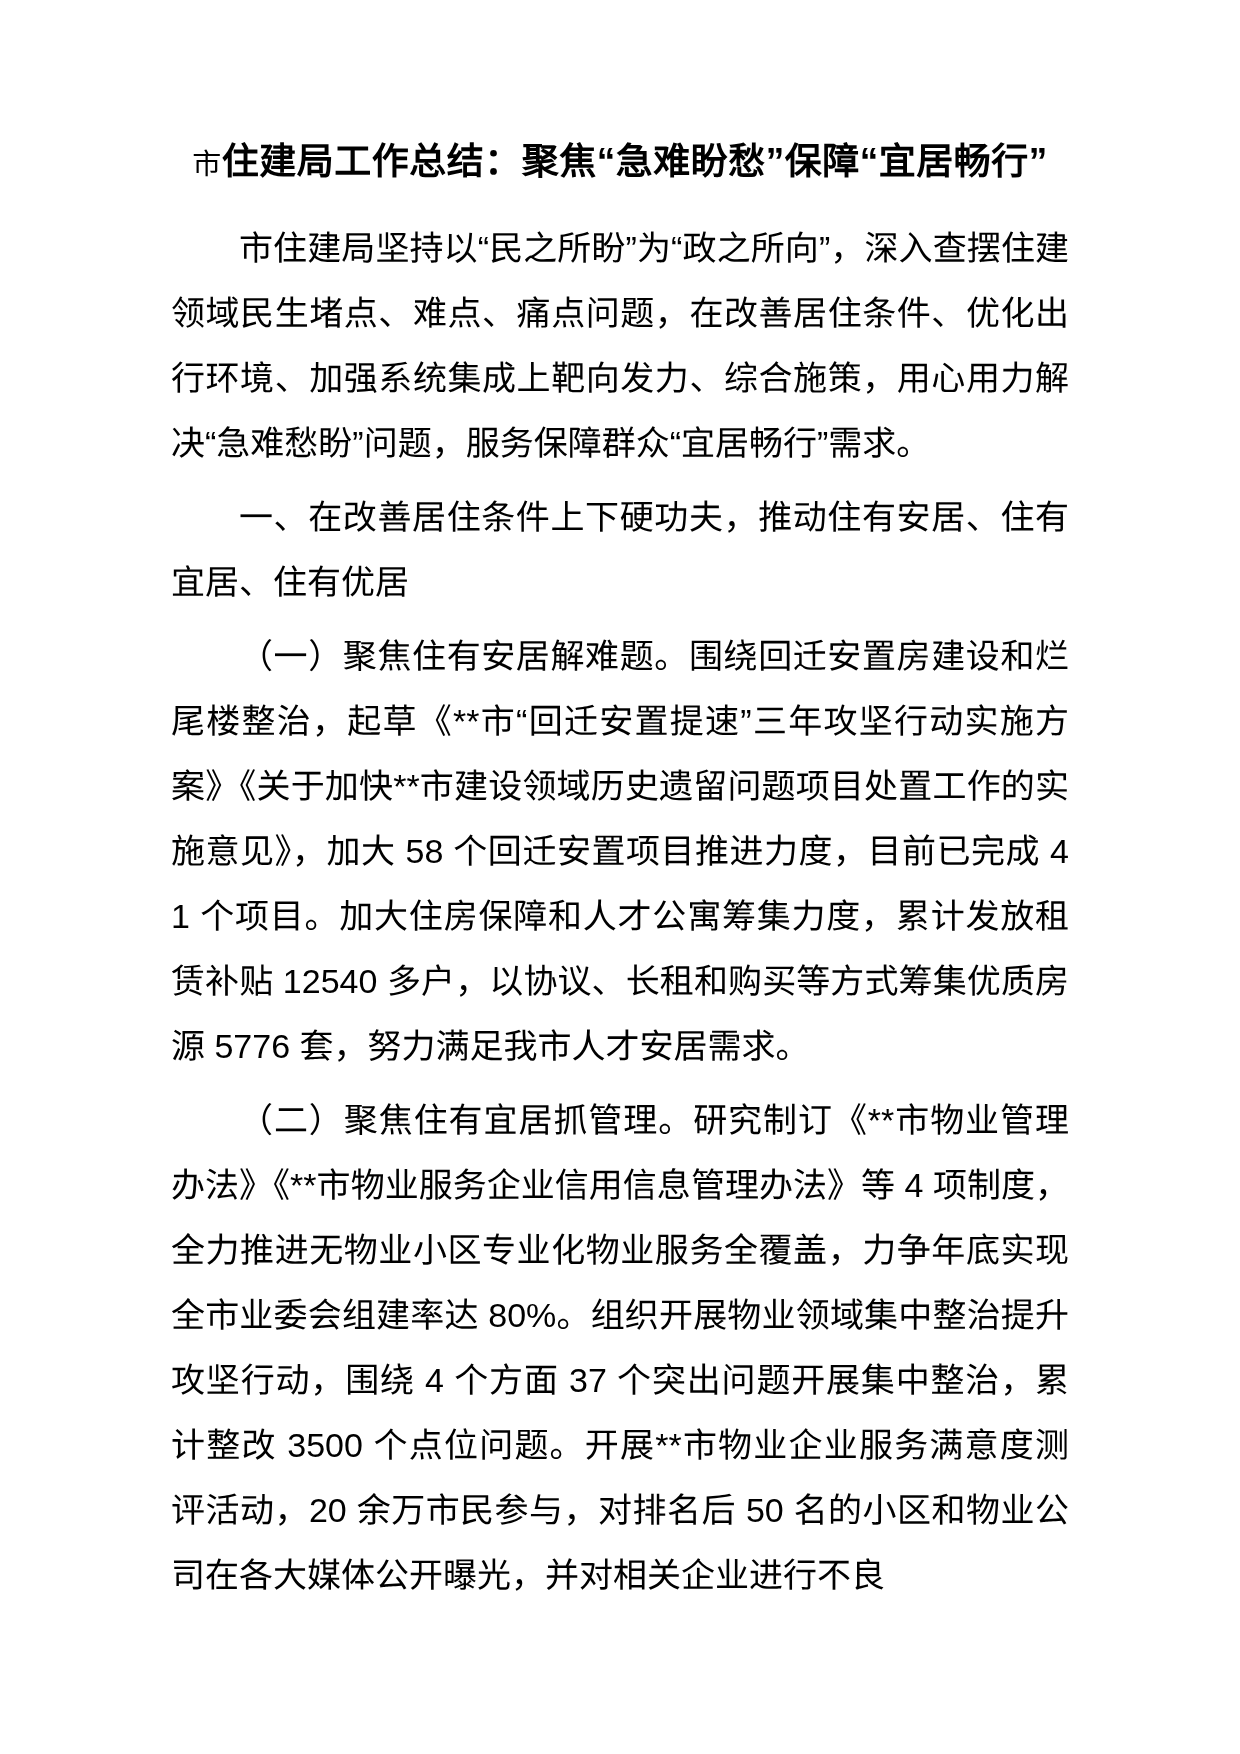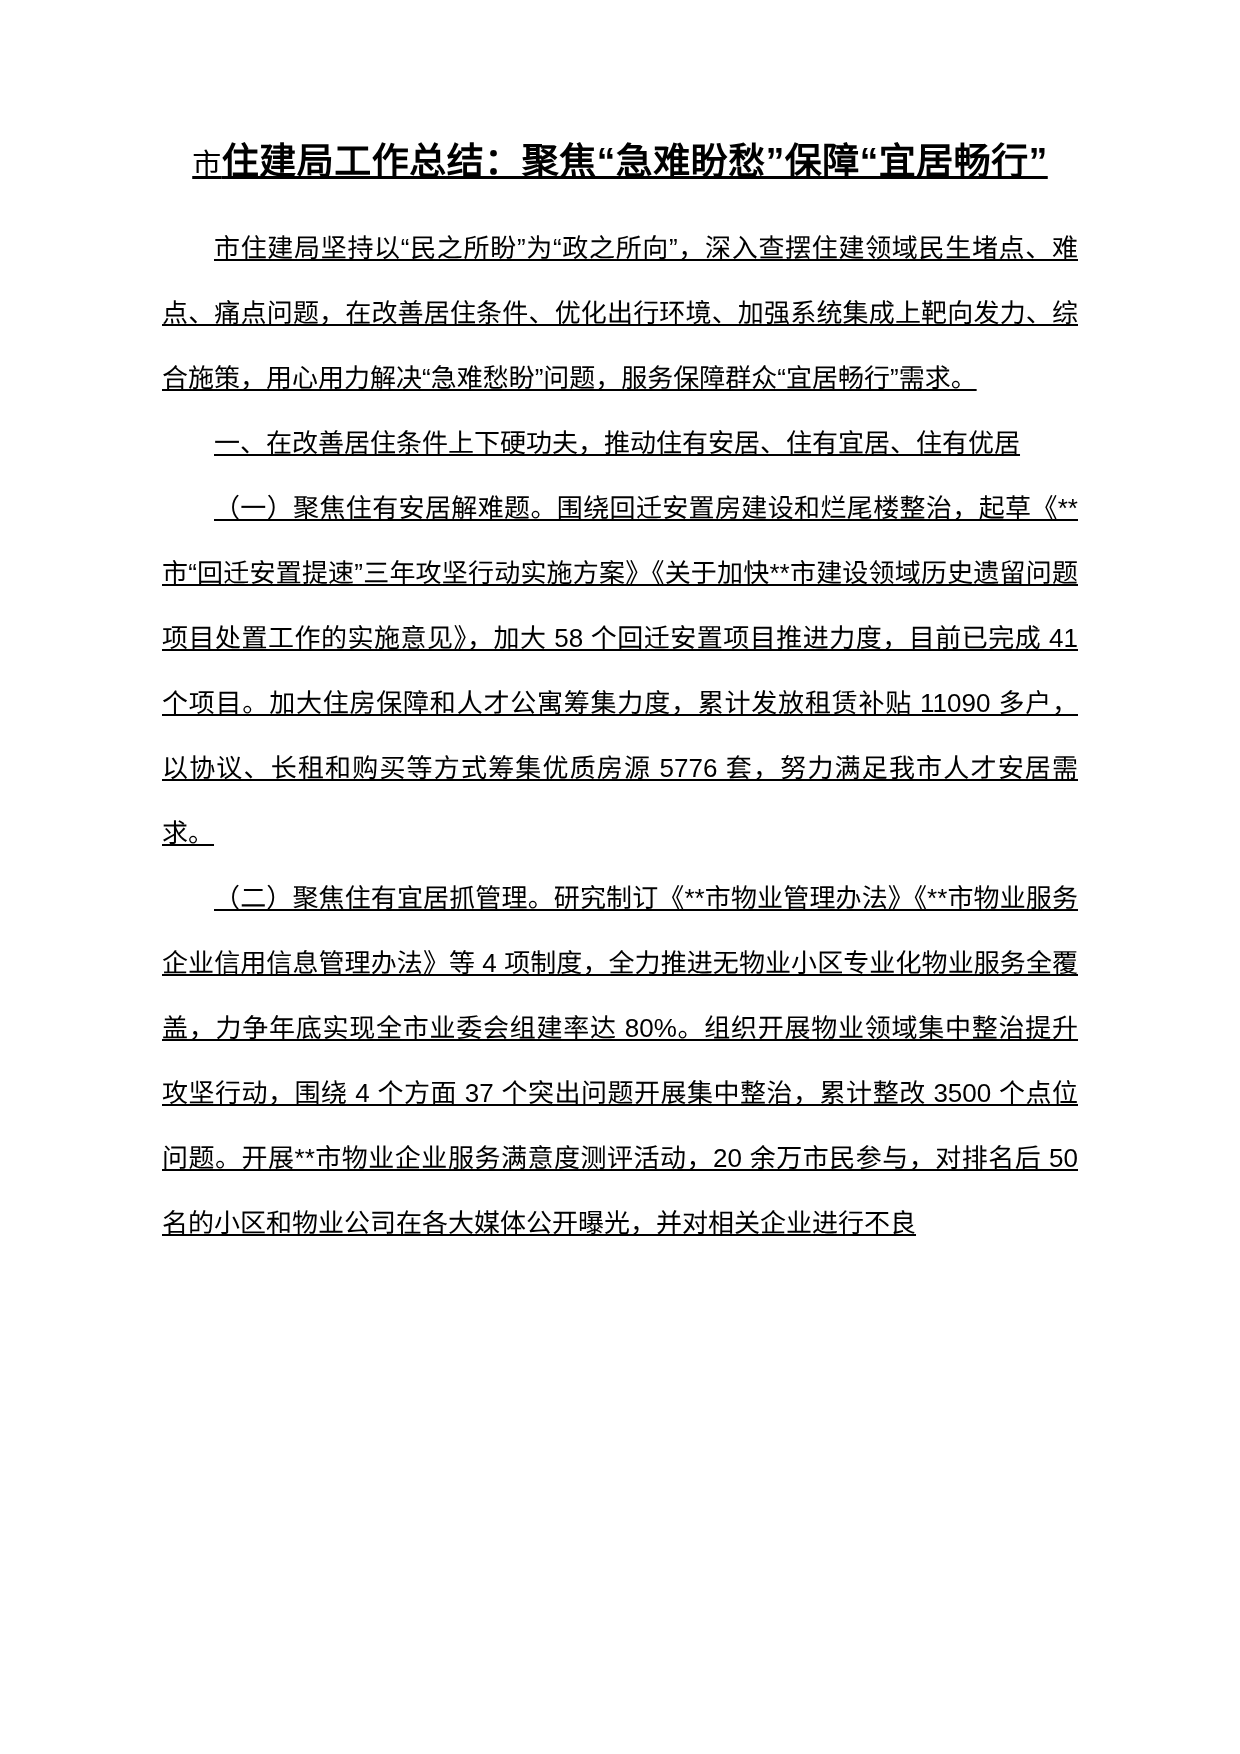--- a/index.html
+++ b/index.html
@@ -10,52 +10,51 @@
   .page {
     position: relative;
     width: 1240px;
     height: 1754px;
     box-sizing: border-box;
     background: #ffffff;
     color: #000000;
     padding: 128px 162px 120px 162px;
     overflow: hidden;
     font-family: "Liberation Sans", "DejaVu Sans", sans-serif;
-    text-decoration: underline;
   }
   .doc-title {
     margin: 0 0 18px 0;
     text-align: center;
     font-size: 37px;
     font-weight: 700;
     line-height: 68px;
     letter-spacing: 0.5px;
   }
   .doc-title .title-prefix {
     font-size: 29px;
     font-weight: 400;
   }
   .doc-body p {
-    margin: 0;
-    font-size: 26px;
+    margin: 9px;
+    font-size: 34px;
     font-weight: 400;
     line-height: 65px;
     text-align: justify;
     text-justify: inter-ideograph;
     text-indent: 2em;
     word-break: break-all;
   }
 </style>
 </head>
 <body>
 
 <div class="page">
   <h1 class="doc-title">
     <div class="title-line"><span class="title-prefix">市</span><span>住建局工作总结：聚焦“急难盼愁”保障“宜居畅行”</span></div>
   </h1>
 
   <div class="doc-body">
     <p>市住建局坚持以“民之所盼”为“政之所向”，深入查摆住建领域民生堵点、难点、痛点问题，在改善居住条件、优化出行环境、加强系统集成上靶向发力、综合施策，用心用力解决“急难愁盼”问题，服务保障群众“宜居畅行”需求。</p>
     <p>一、在改善居住条件上下硬功夫，推动住有安居、住有宜居、住有优居</p>
-    <p>（一）聚焦住有安居解难题。围绕回迁安置房建设和烂尾楼整治，起草《**市“回迁安置提速”三年攻坚行动实施方案》《关于加快**市建设领域历史遗留问题项目处置工作的实施意见》，加大 58 个回迁安置项目推进力度，目前已完成 41 个项目。加大住房保障和人才公寓筹集力度，累计发放租赁补贴 11090 多户，以协议、长租和购买等方式筹集优质房源 5776 套，努力满足我市人才安居需求。</p>
+    <p>（一）聚焦住有安居解难题。围绕回迁安置房建设和烂尾楼整治，起草《**市“回迁安置提速”三年攻坚行动实施方案》《关于加快**市建设领域历史遗留问题项目处置工作的实施意见》，加大 58 个回迁安置项目推进力度，目前已完成 41 个项目。加大住房保障和人才公寓筹集力度，累计发放租赁补贴 12540 多户，以协议、长租和购买等方式筹集优质房源 5776 套，努力满足我市人才安居需求。</p>
     <p>（二）聚焦住有宜居抓管理。研究制订《**市物业管理办法》《**市物业服务企业信用信息管理办法》等 4 项制度，全力推进无物业小区专业化物业服务全覆盖，力争年底实现全市业委会组建率达 80%。组织开展物业领域集中整治提升攻坚行动，围绕 4 个方面 37 个突出问题开展集中整治，累计整改 3500 个点位问题。开展**市物业企业服务满意度测评活动，20 余万市民参与，对排名后 50 名的小区和物业公司在各大媒体公开曝光，并对相关企业进行不良</p>
   </div>
 </div>
 
 </body></html>

